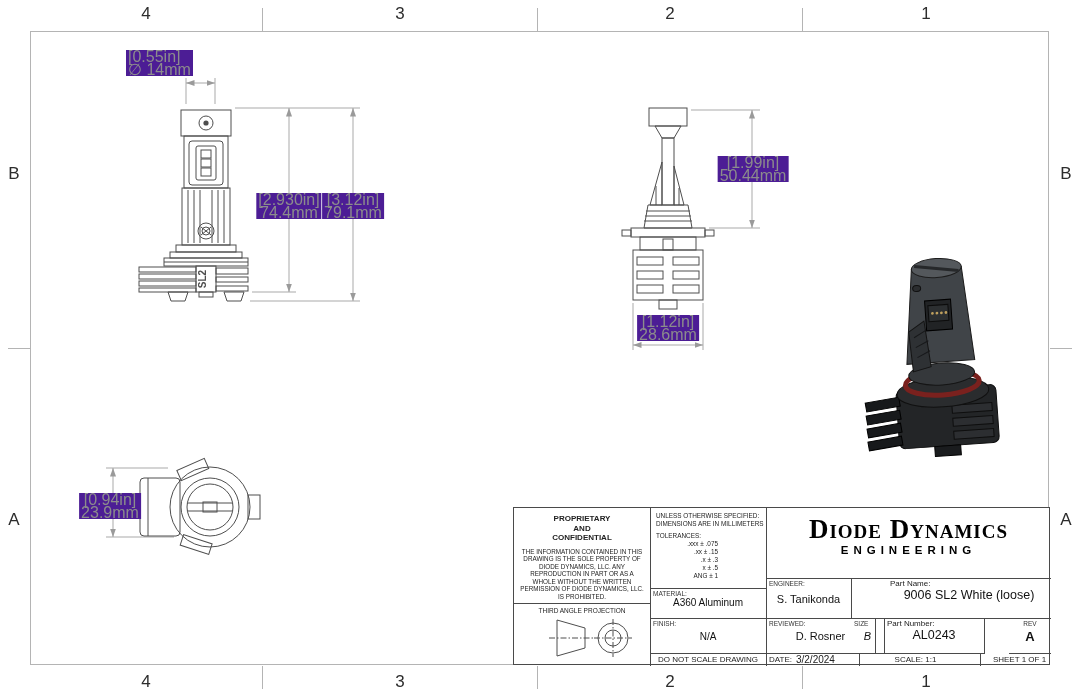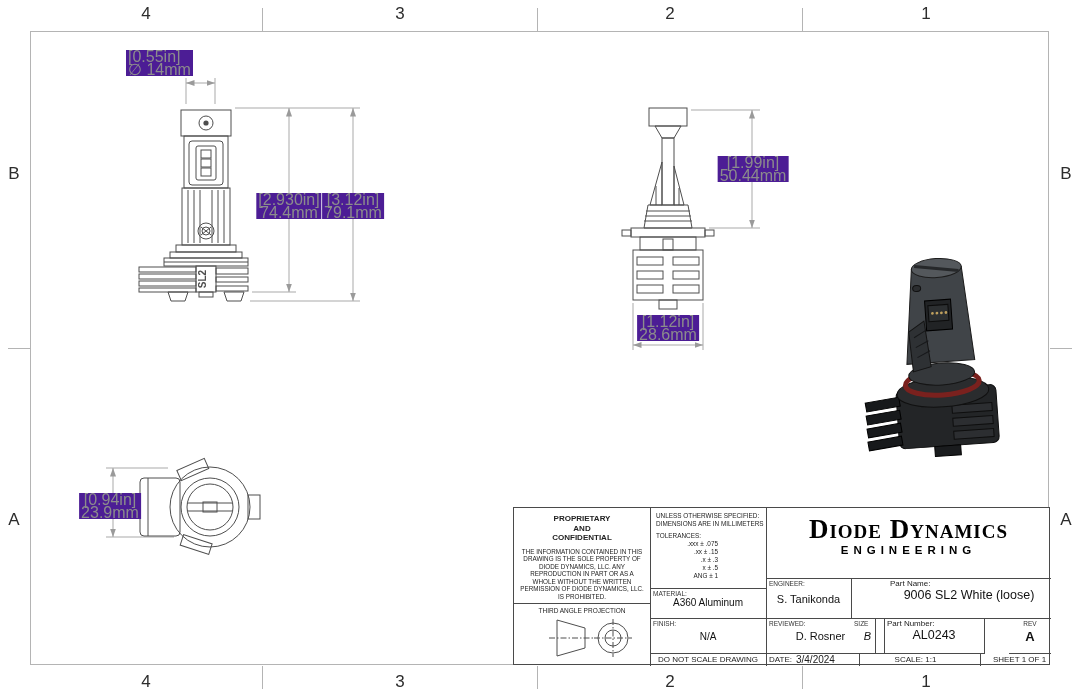--- a/index.html
+++ b/index.html
@@ -292,21 +292,21 @@
     <span class="val big">AL0243</span>
   </div>
 
   <div class="cell bb" style="left:495px;top:110px;width:42px;height:36px;">
     <span class="slbl" style="text-align:center;padding-left:0;">REV</span>
     <span class="val" style="font-weight:bold;font-size:13px;padding-top:2px;">A</span>
   </div>
 
   <div class="cell br rowcell" style="left:252px;top:145px;width:94px;height:13px;">
     <span>DATE:</span>
-    <span class="dv">3/4/2024</span>
+    <span class="dv">3/2/2024</span>
   </div>
 
   <div class="cell br" style="left:337px;top:145px;width:130px;height:13px;">
     <div class="cent8">SCALE: 1:1</div>
   </div>
 
   <div class="cell" style="left:474px;top:145px;width:63px;height:13px;">
     <div class="cent8">SHEET 1 OF 1</div>
   </div>
 

